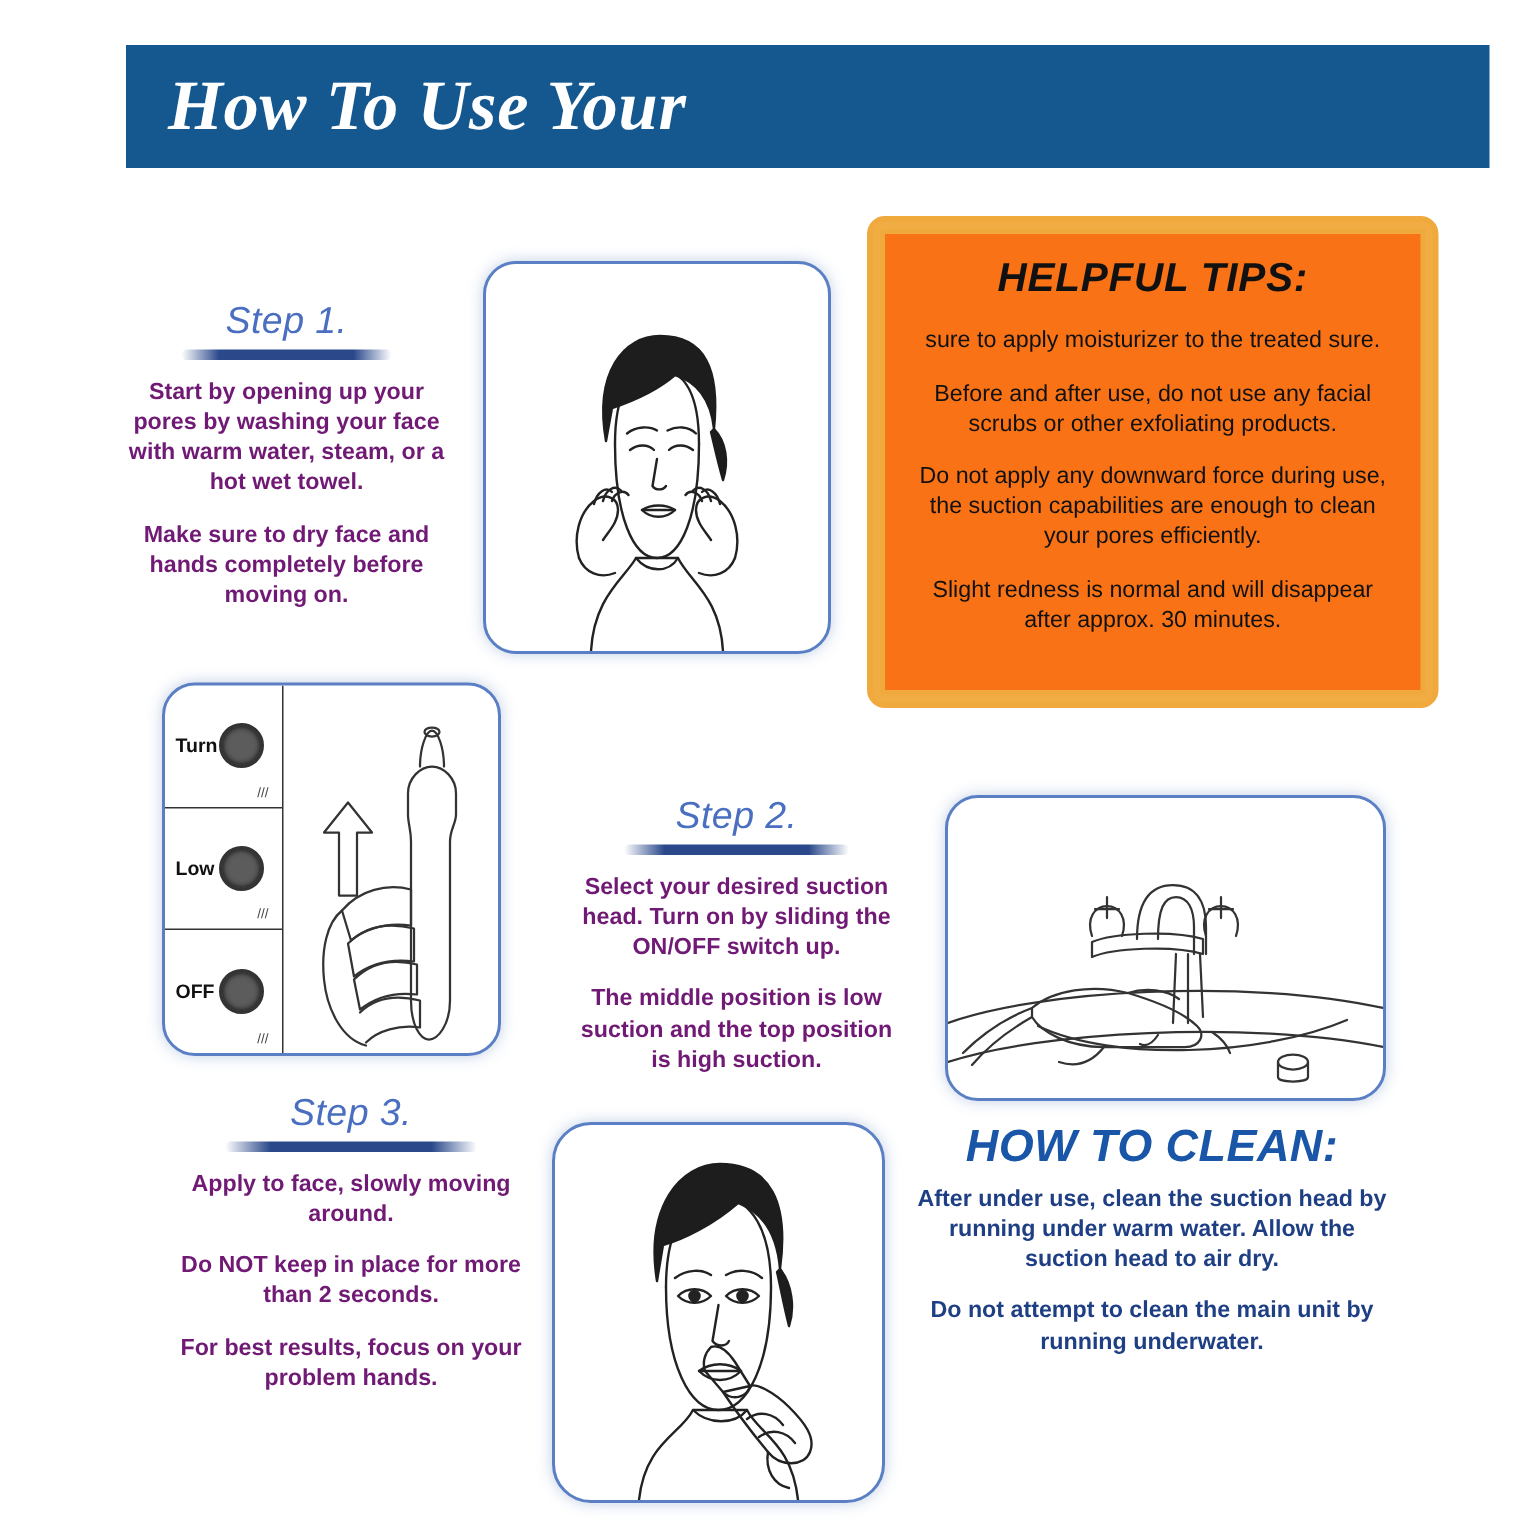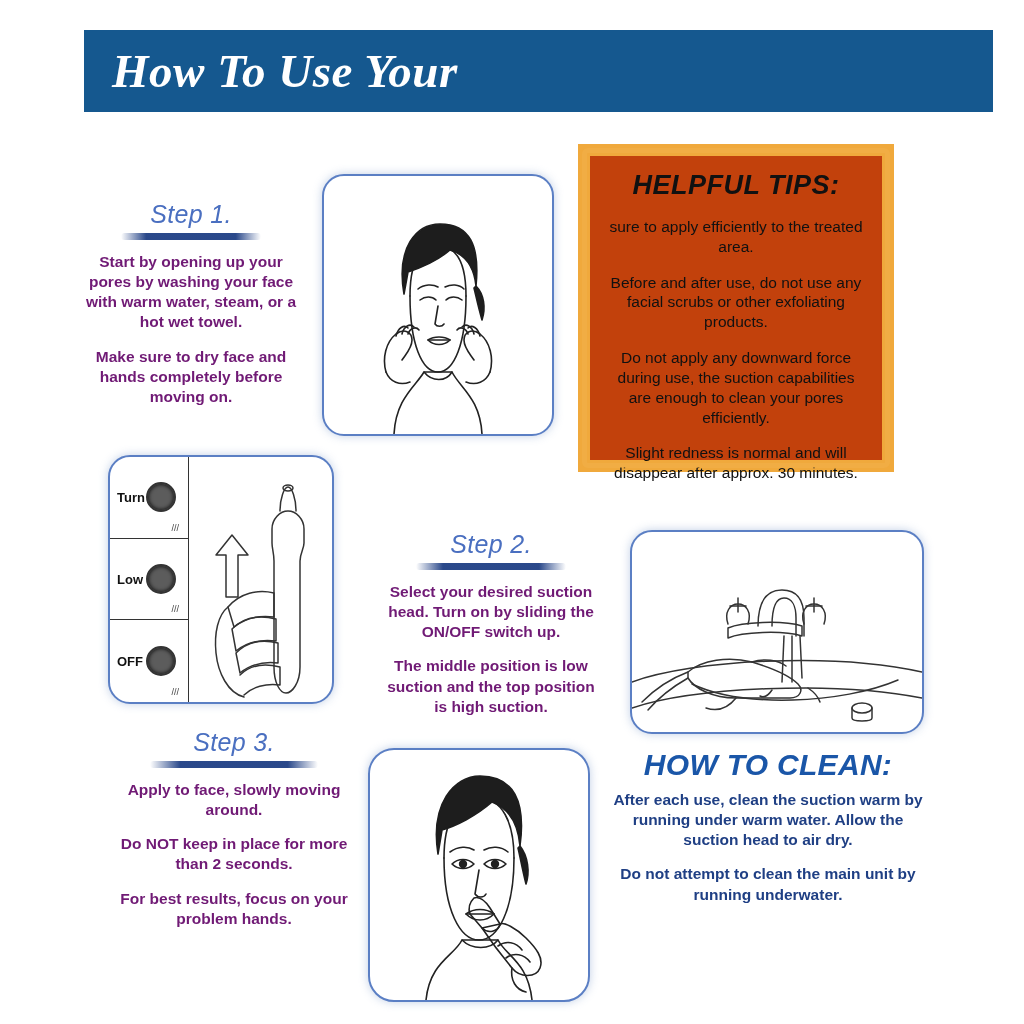--- a/index.html
+++ b/index.html
@@ -81,26 +81,26 @@
     box-shadow: 0 0 10px rgba(120,150,200,0.45);
     overflow: hidden;
   }
   .frame.square-ish { border-radius: 26px; }
 
   
   .tips-box {
     position: absolute;
     left: 578px;
     top: 144px;
-    width: 316px;
+    width: 381px;
     height: 328px;
-    background: #c2410c;
+    background: #f97316;
     box-sizing: border-box;
     border: 12px solid #f0a93c;
-    border-radius: 0;
+    border-radius: 12px;
   }
   .tips-box:before {
     content: "";
     position: absolute;
     left: -8px; top: -8px; right: -8px; bottom: -8px;
     border: 5px solid rgba(242,176,74,0.55);
     border-radius: 6px;
     pointer-events: none;
   }
   .tips-title {
@@ -243,21 +243,21 @@
       <path d="M156 160 C154 152 148 148 144 152"></path>
       <path d="M150 158 C148 150 142 147 138 151"></path>
       <path d="M144 158 C142 152 136 150 133 154"></path>
       <path d="M166 196 C162 206 152 210 142 206"></path>
     </g>
   </svg>
 </div>
 
 <div class="tips-box">
   <div class="tips-title">HELPFUL TIPS:</div>
-  <p class="tips-para">sure to apply efficiently to the treated area.</p>
+  <p class="tips-para">sure to apply moisturizer to the treated sure.</p>
   <p class="tips-para">Before and after use, do not use any facial scrubs or other exfoliating products.</p>
   <p class="tips-para">Do not apply any downward force during use, the suction capabilities are enough to clean your pores efficiently.</p>
   <p class="tips-para">Slight redness is normal and will disappear after approx. 30 minutes.</p>
 </div>
 
 <div class="frame device-frame">
   <div class="switch-grid">
     <div class="switch-cell">
       <span class="lbl">Turn</span>
       <span class="knob"></span>
@@ -374,15 +374,15 @@
       <path d="M112 178 C120 190 132 206 142 218 C150 228 166 228 170 218 C174 208 166 198 156 188 C146 178 134 172 130 174 Z"></path>
       <path d="M128 196 C136 190 146 192 152 200"></path>
       <path d="M136 208 C144 202 154 204 160 212"></path>
       <path d="M142 218 C140 230 146 240 156 242"></path>
     </g>
   </svg>
 </div>
 
 <div class="clean-block">
   <div class="clean-title">HOW TO CLEAN:</div>
-  <p class="clean-para">After each use, clean the suction warm by running under warm water. Allow the suction head to air dry.</p>
+  <p class="clean-para">After under use, clean the suction head by running under warm water. Allow the suction head to air dry.</p>
   <p class="clean-para">Do not attempt to clean the main unit by running underwater.</p>
 </div>
 
 </body></html>

